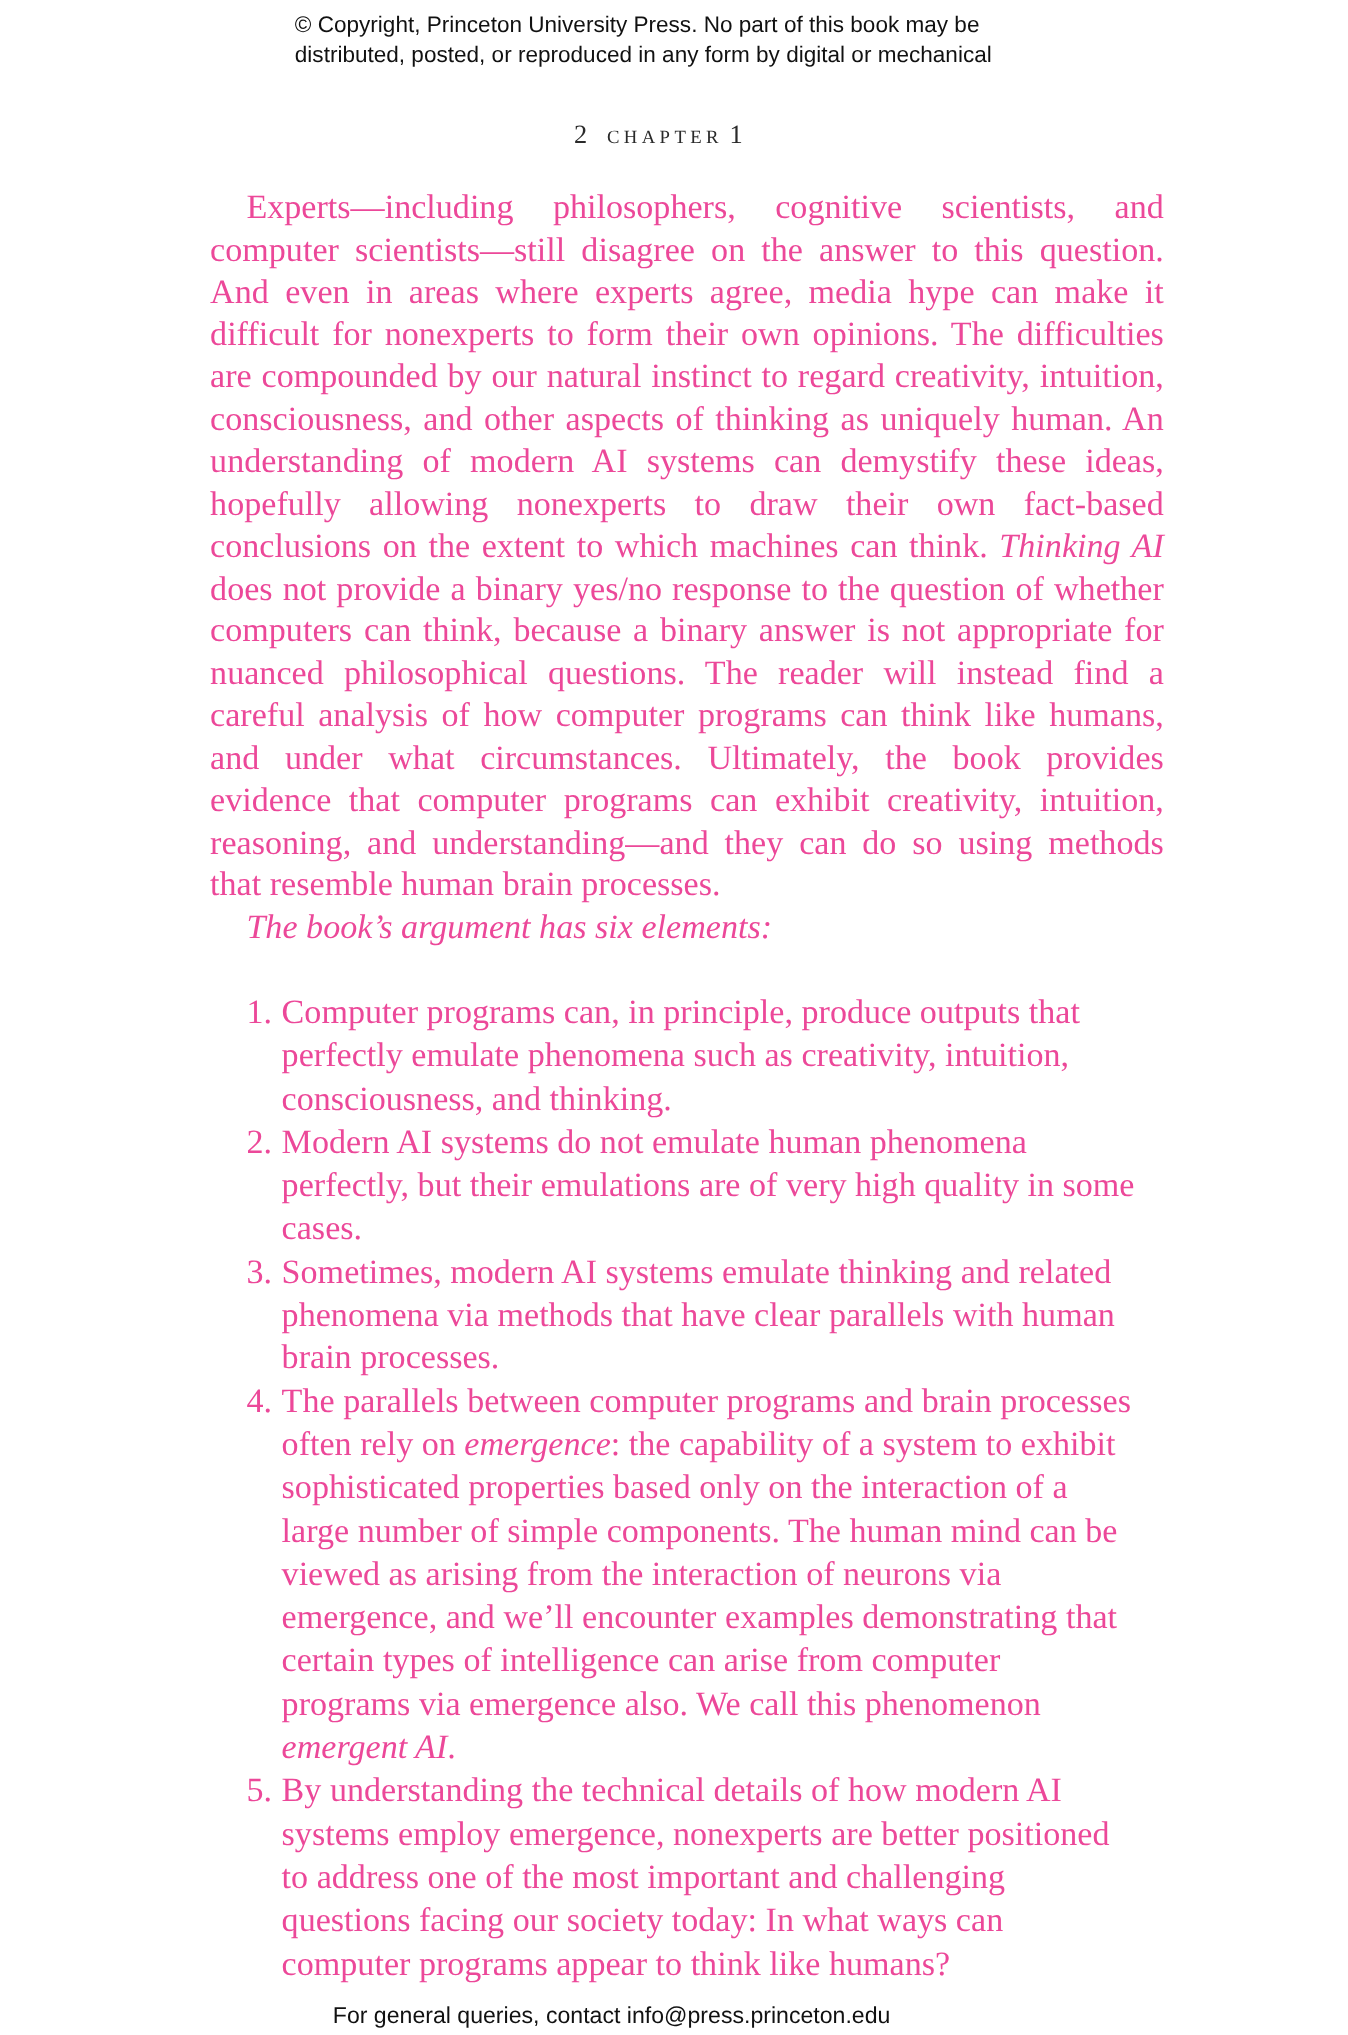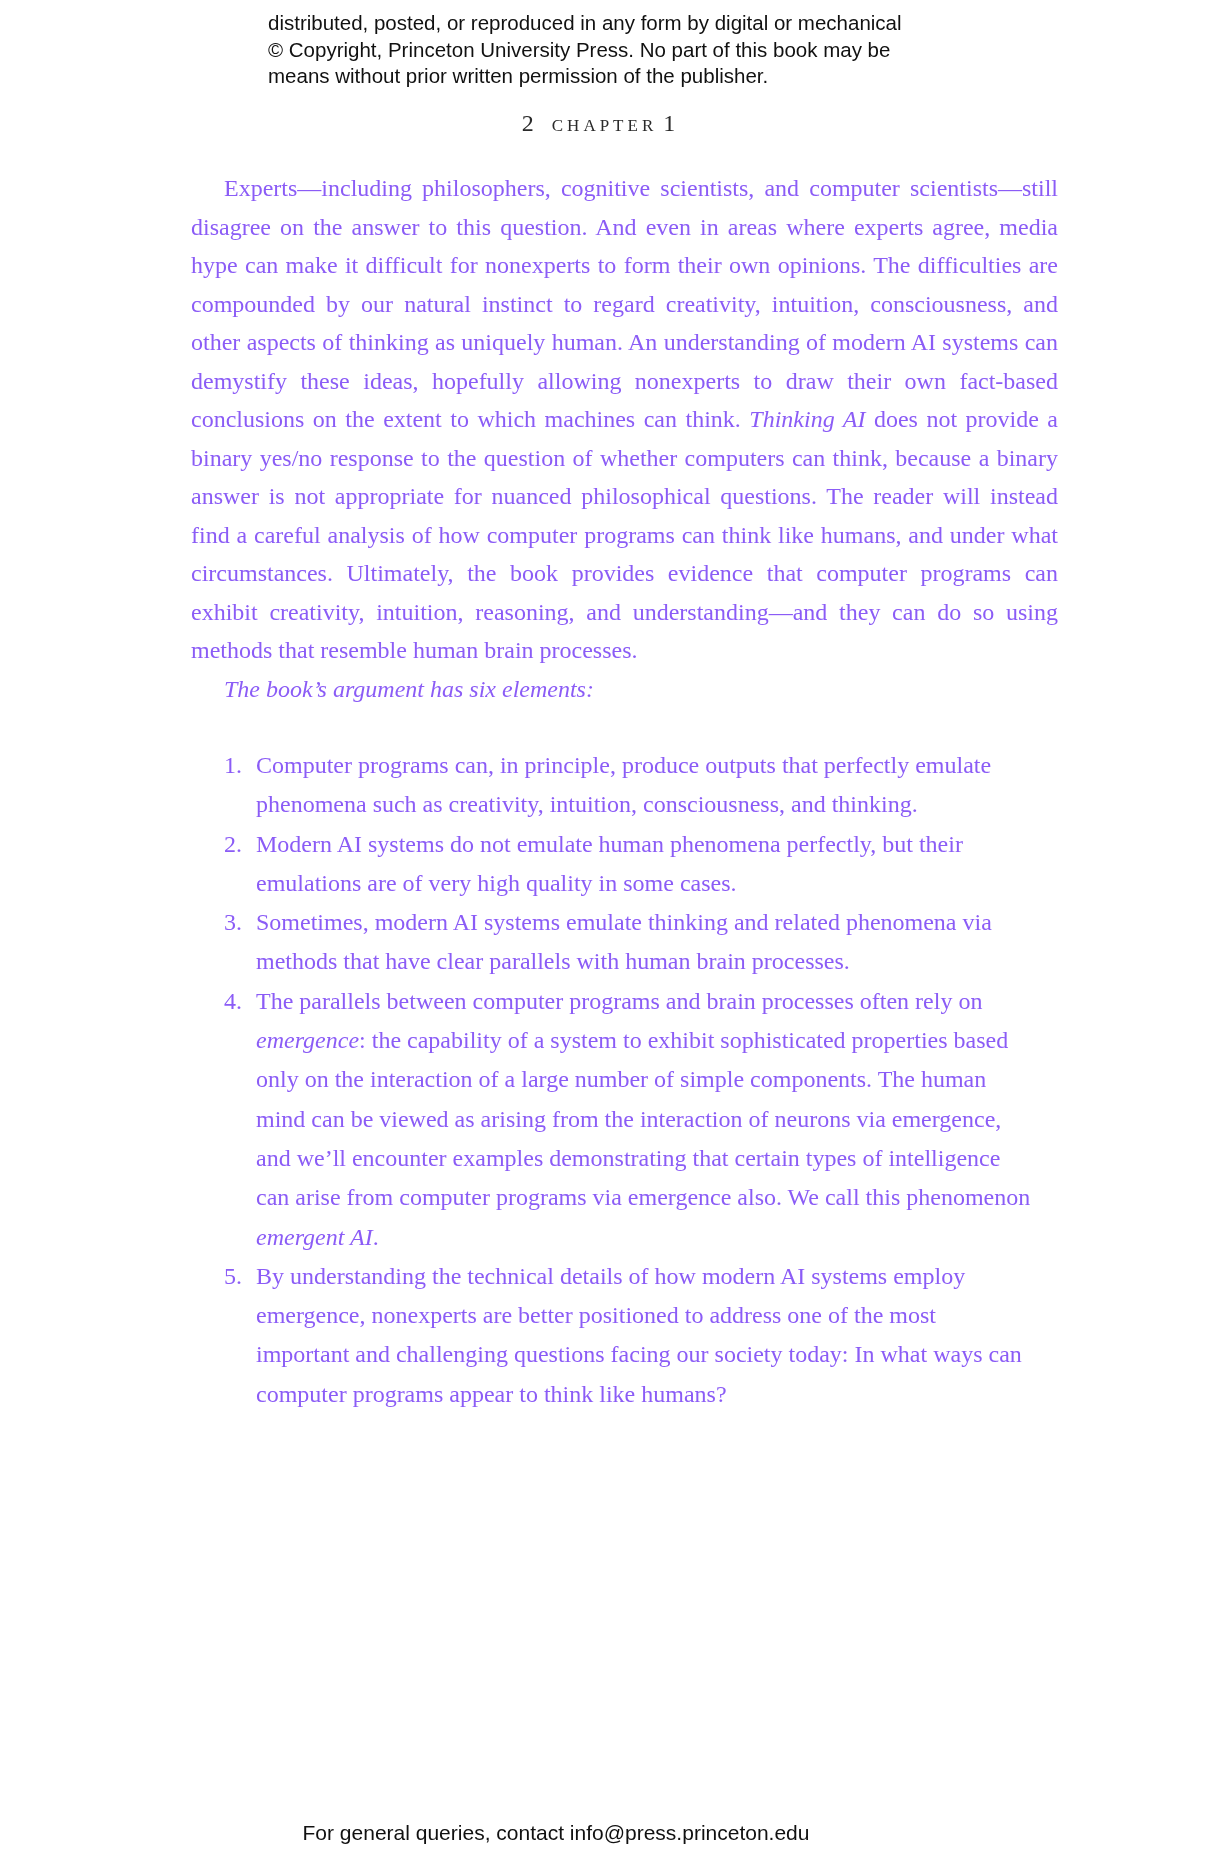--- a/index.html
+++ b/index.html
@@ -43,23 +43,23 @@
       letter-spacing: 4px;
       font-size: 24px;
     }
     .running-head .chapter-num { margin-left: 6px; }
     .body-text {
       position: absolute;
       left: 191px;
       top: 169px;
       width: 867px;
       font-family: "Liberation Serif", serif;
-      font-size: 24px;
+      font-size: 31px;
       line-height: 38.5px;
-      color: #8b5cf6;
+      color: #ec4899;
     }
     .para {
       margin: 0;
       text-indent: 33px;
       text-align: justify;
       text-align-last: left;
     }
     .para-short {
       margin: 0;
       text-indent: 33px;
@@ -91,23 +91,22 @@
       font-family: "Liberation Sans", sans-serif;
       font-size: 21px;
       line-height: 26px;
       color: #111111;
     }
   </style>
 </head>
 <body>
 
 <div class="copyright">
+  <div>© Copyright, Princeton University Press. No part of this book may be</div>
   <div>distributed, posted, or reproduced in any form by digital or mechanical</div>
-  <div>© Copyright, Princeton University Press. No part of this book may be</div>
-  <div>means without prior written permission of the publisher.</div>
 </div>
 
 <div class="running-head">
   <span class="page-num">2</span><span class="chapter-word">Chapter</span><span class="chapter-num">1</span>
 </div>
 
 <div class="body-text">
   <p class="para"><span>Experts—including philosophers, cognitive scientists, and computer scientists—still disagree on the answer to this question. And even in areas where experts agree, media hype can make it difficult for nonexperts to form their own opinions. The difficulties are compounded by our natural instinct to regard creativity, intuition, consciousness, and other aspects of thinking as uniquely human. An understanding of modern AI systems can demystify these ideas, hopefully allowing nonexperts to draw their own fact-based conclusions on the extent to which machines can think. </span><em>Thinking AI</em><span> does not provide a binary yes/no response to the question of whether computers can think, because a binary answer is not appropriate for nuanced philosophical questions. The reader will instead find a careful analysis of how computer programs can think like humans, and under what circumstances. Ultimately, the book provides evidence that computer programs can exhibit creativity, intuition, reasoning, and understanding—and they can do so using methods that resemble human brain processes.</span></p>
   <p class="para-short">The book’s argument has six elements:</p>
 

